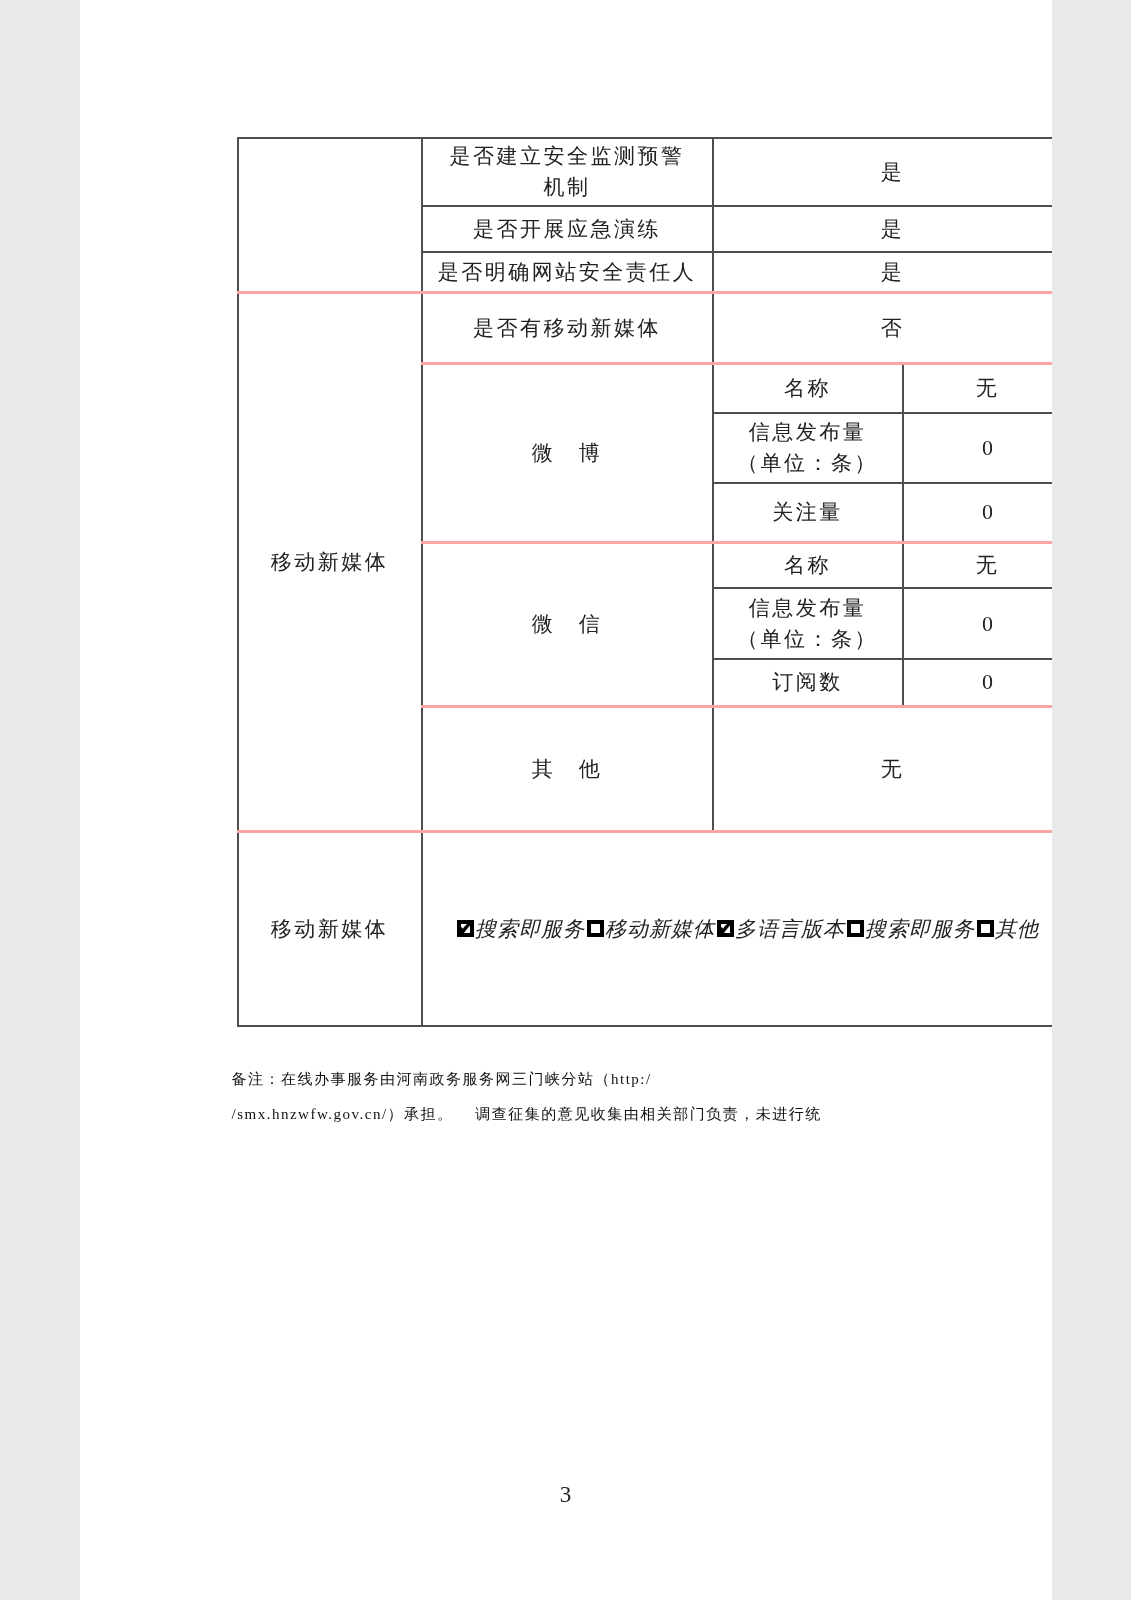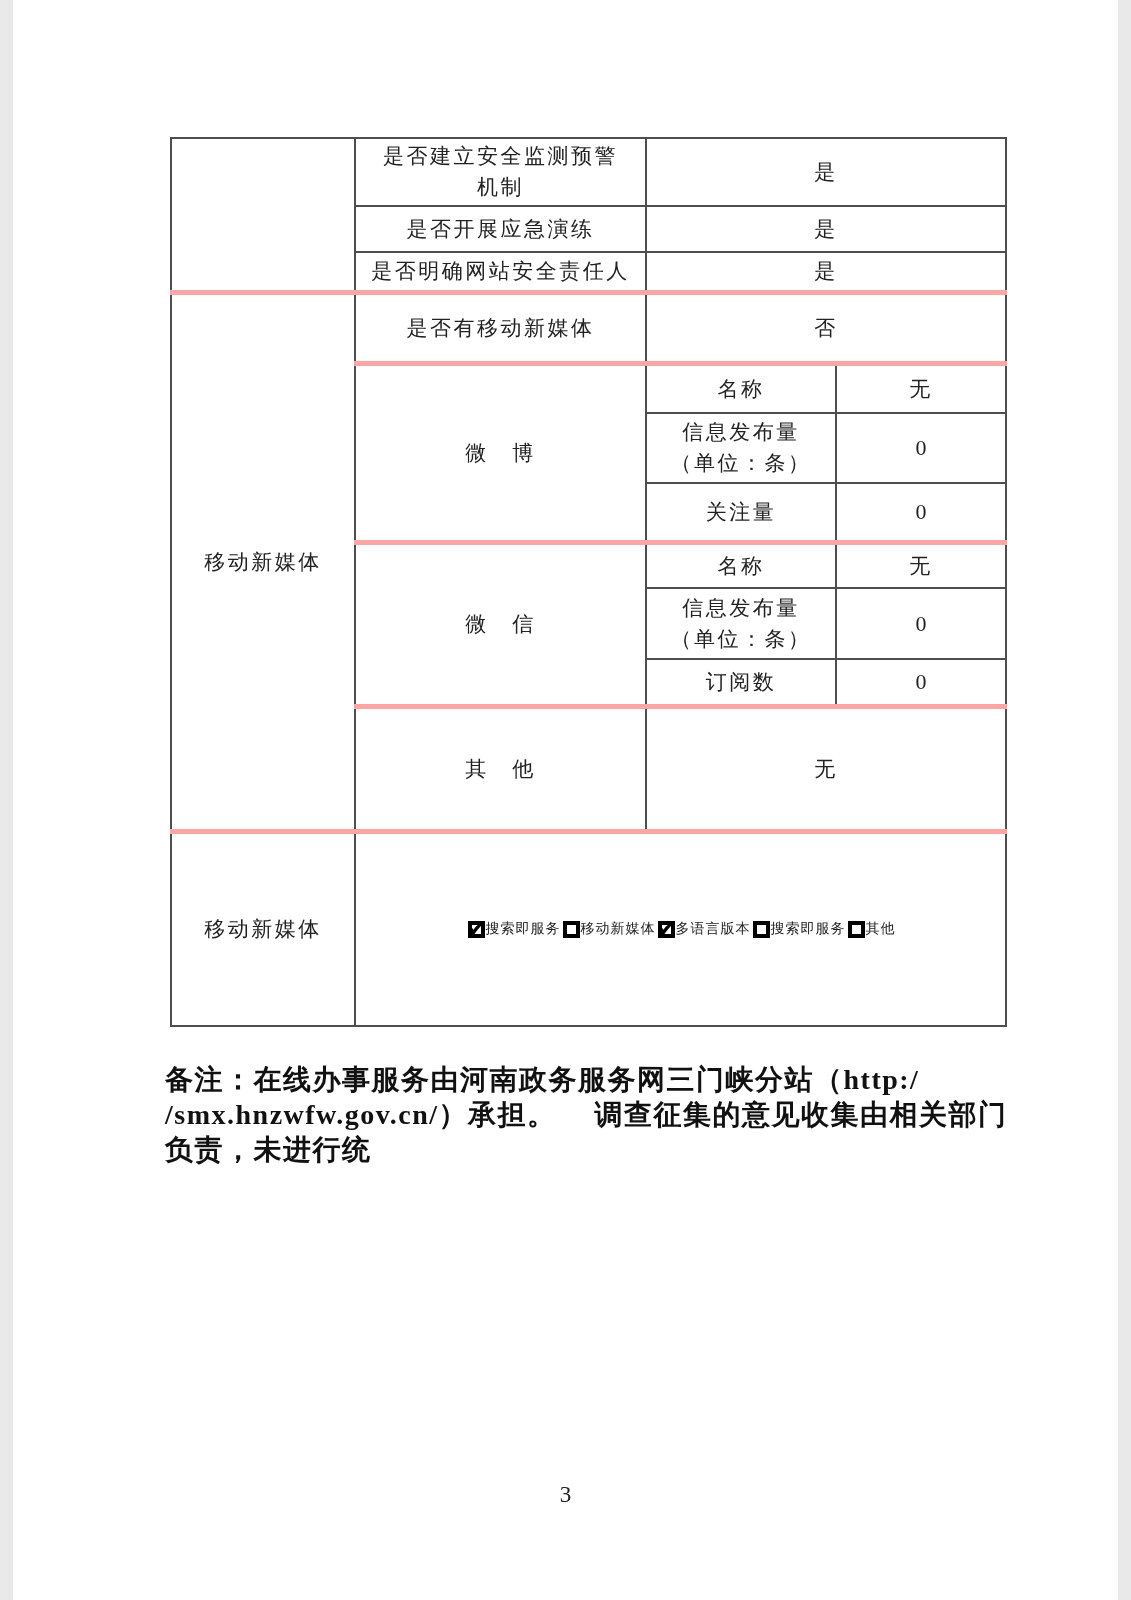--- a/index.html
+++ b/index.html
@@ -1,21 +1,21 @@
 <!DOCTYPE html>
 <html><head>
 <meta charset="utf-8">
 <style>
   * { margin: 0; padding: 0; box-sizing: border-box; }
   html, body { background: #e9e9e9; }
   body { font-family: "Liberation Serif", "DejaVu Serif", serif; }
 
   .page {
     position: relative;
-    width: 1105px;
+    width: 972px;
     height: 1600px;
     margin: 0 auto;
     background: #ffffff;
     color: #1c1c1c;
     overflow: hidden;
   }
 
   table.report-table {
     position: absolute;
     left: 157px;
@@ -27,21 +27,21 @@
     letter-spacing: 2.5px;
     color: #222;
   }
   .report-table td {
     border: 2px solid #4e4e4e;
     text-align: center;
     vertical-align: middle;
     padding: 2px 4px;
     overflow: hidden;
   }
-  tr.thick-top td { border-top: 5px solid #fca5a5; }
+  tr.thick-top td { border-top: 3px solid #fca5a5; }
 
   .two-line span { display: block; line-height: 31px; }
 
   .num-val { font-size: 22px; letter-spacing: 0; }
 
   
   .check-strip {
     display: flex;
     align-items: center;
     justify-content: center;
@@ -60,29 +60,29 @@
     margin: 0 1px 0 2px;
     vertical-align: middle;
     font-weight: bold;
     font-size: 19px;
     line-height: 17px;
     color: #000;
     letter-spacing: 0;
     flex: none;
   }
   .cb-item { display: inline-flex; align-items: center; }
-  .cb-label { font-size: 14px; }
+  .cb-label { font-size: 21px; font-style: italic; }
 
   .note {
     position: absolute;
     left: 152px;
     top: 1062px;
     width: 845px;
-    font-weight: bold;
-    font-size: 28px;
+    font-weight: normal;
+    font-size: 15px;
     line-height: 35px;
     letter-spacing: 1.5px;
     color: #111;
   }
   .note p { margin: 0; }
 
   .page-number {
     position: absolute;
     top: 1482px;
     left: 0;

